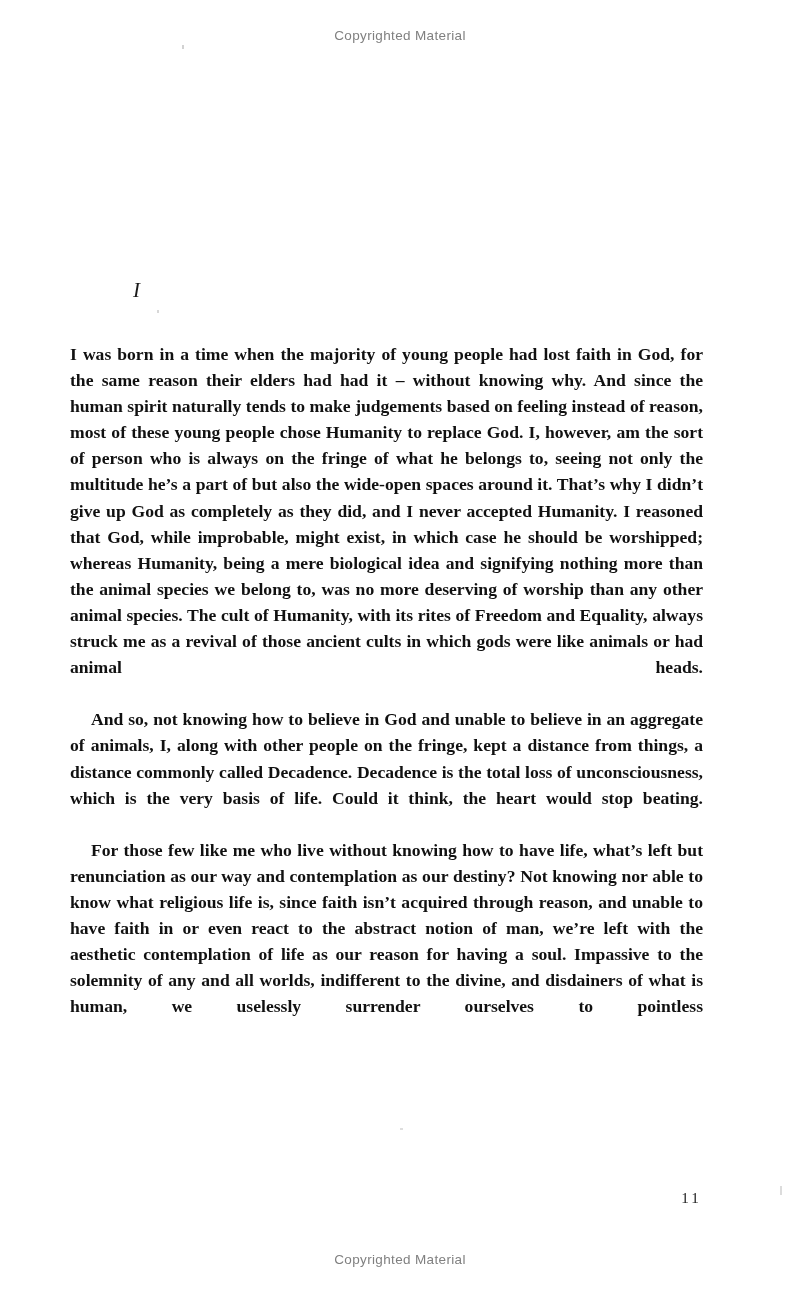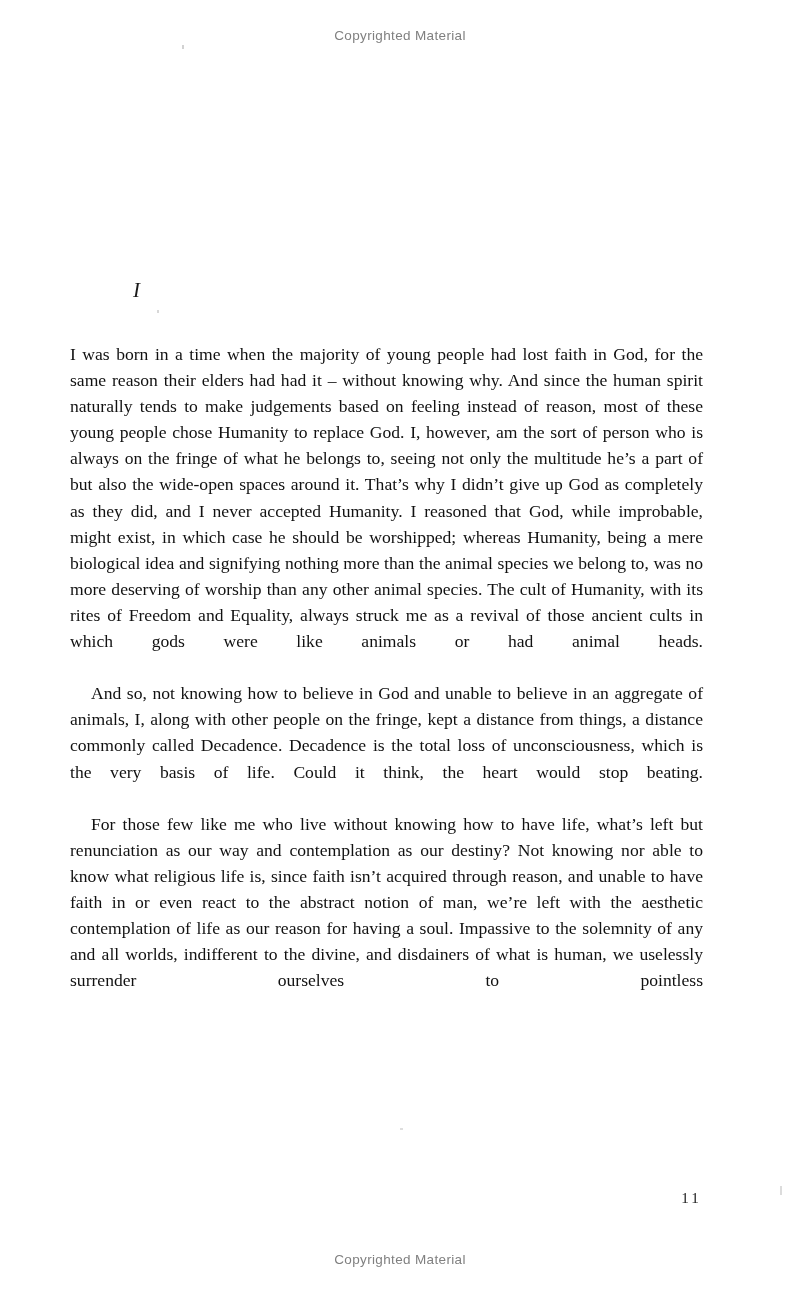--- a/index.html
+++ b/index.html
@@ -61,20 +61,21 @@
 
   .para {
     margin: 0;
     text-align: justify;
     text-justify: inter-word;
     font-size: 17.6px;
     line-height: 26.1px;
     color: #111111;
     hyphens: none;
     word-spacing: 0.1px;
+    font-weight: bold;
   }
   .para.indent {
     text-indent: 21px;
   }
   
   .para::after {
     content: "";
     display: inline-block;
     width: 100%;
   }

